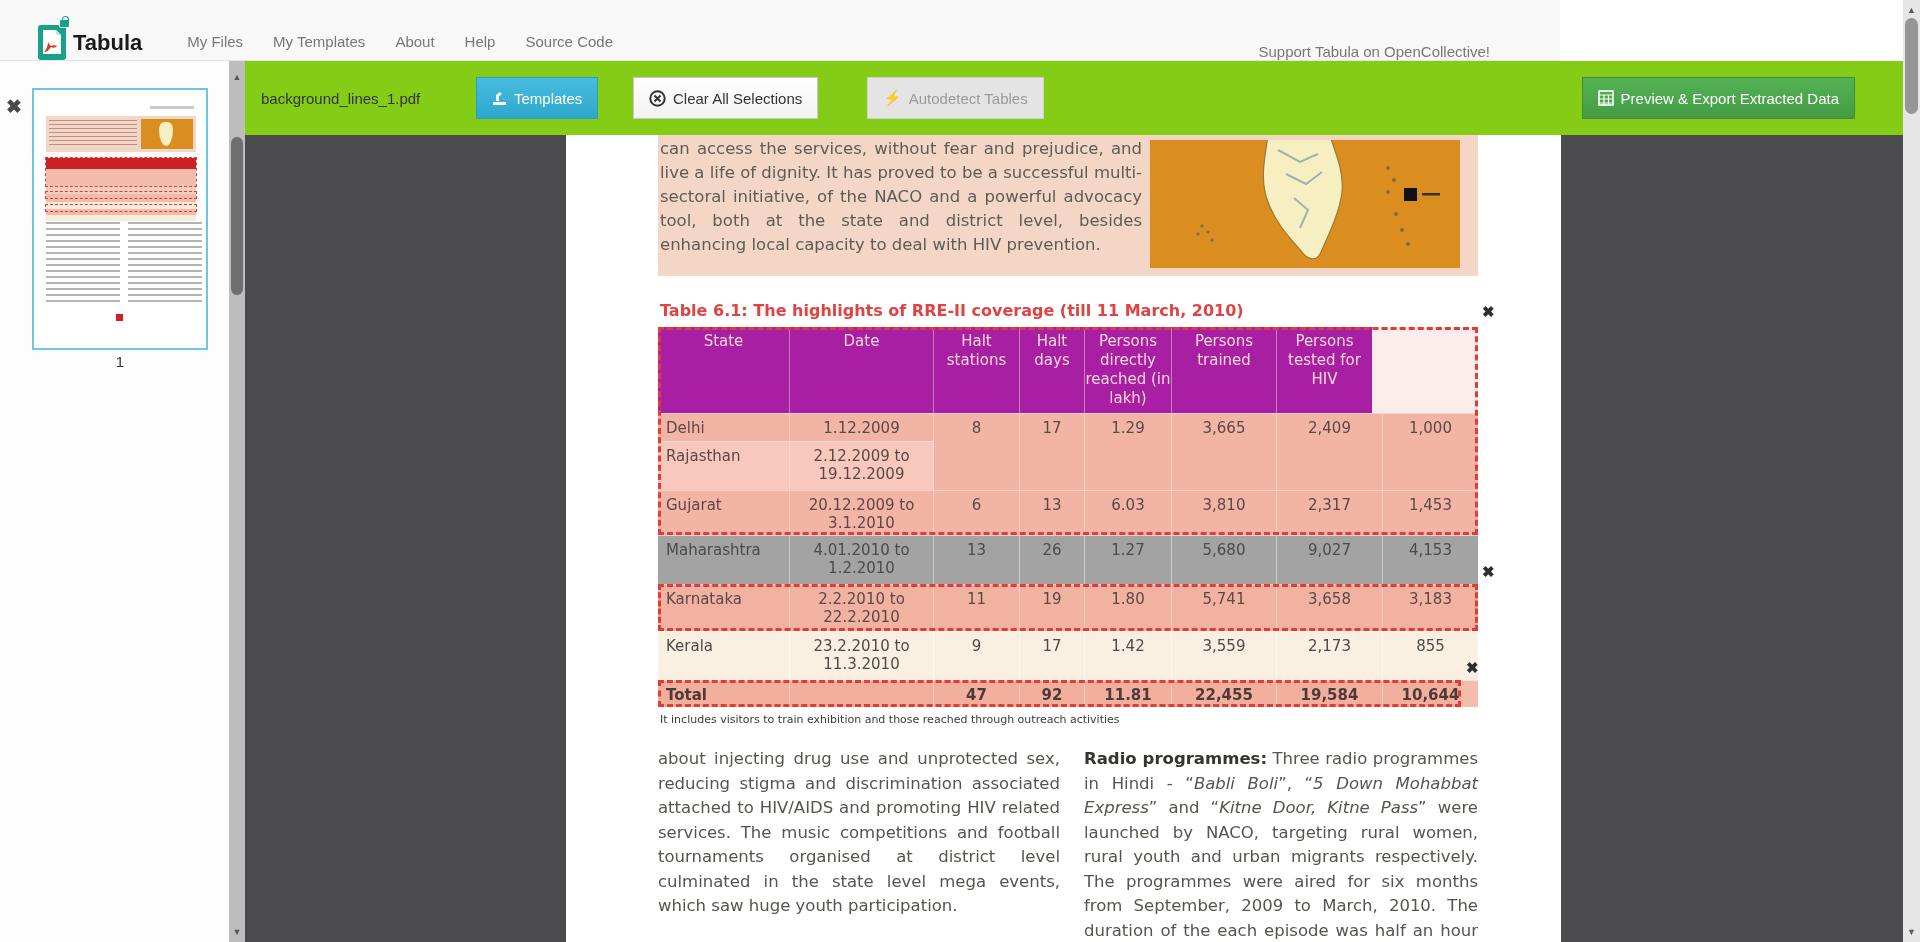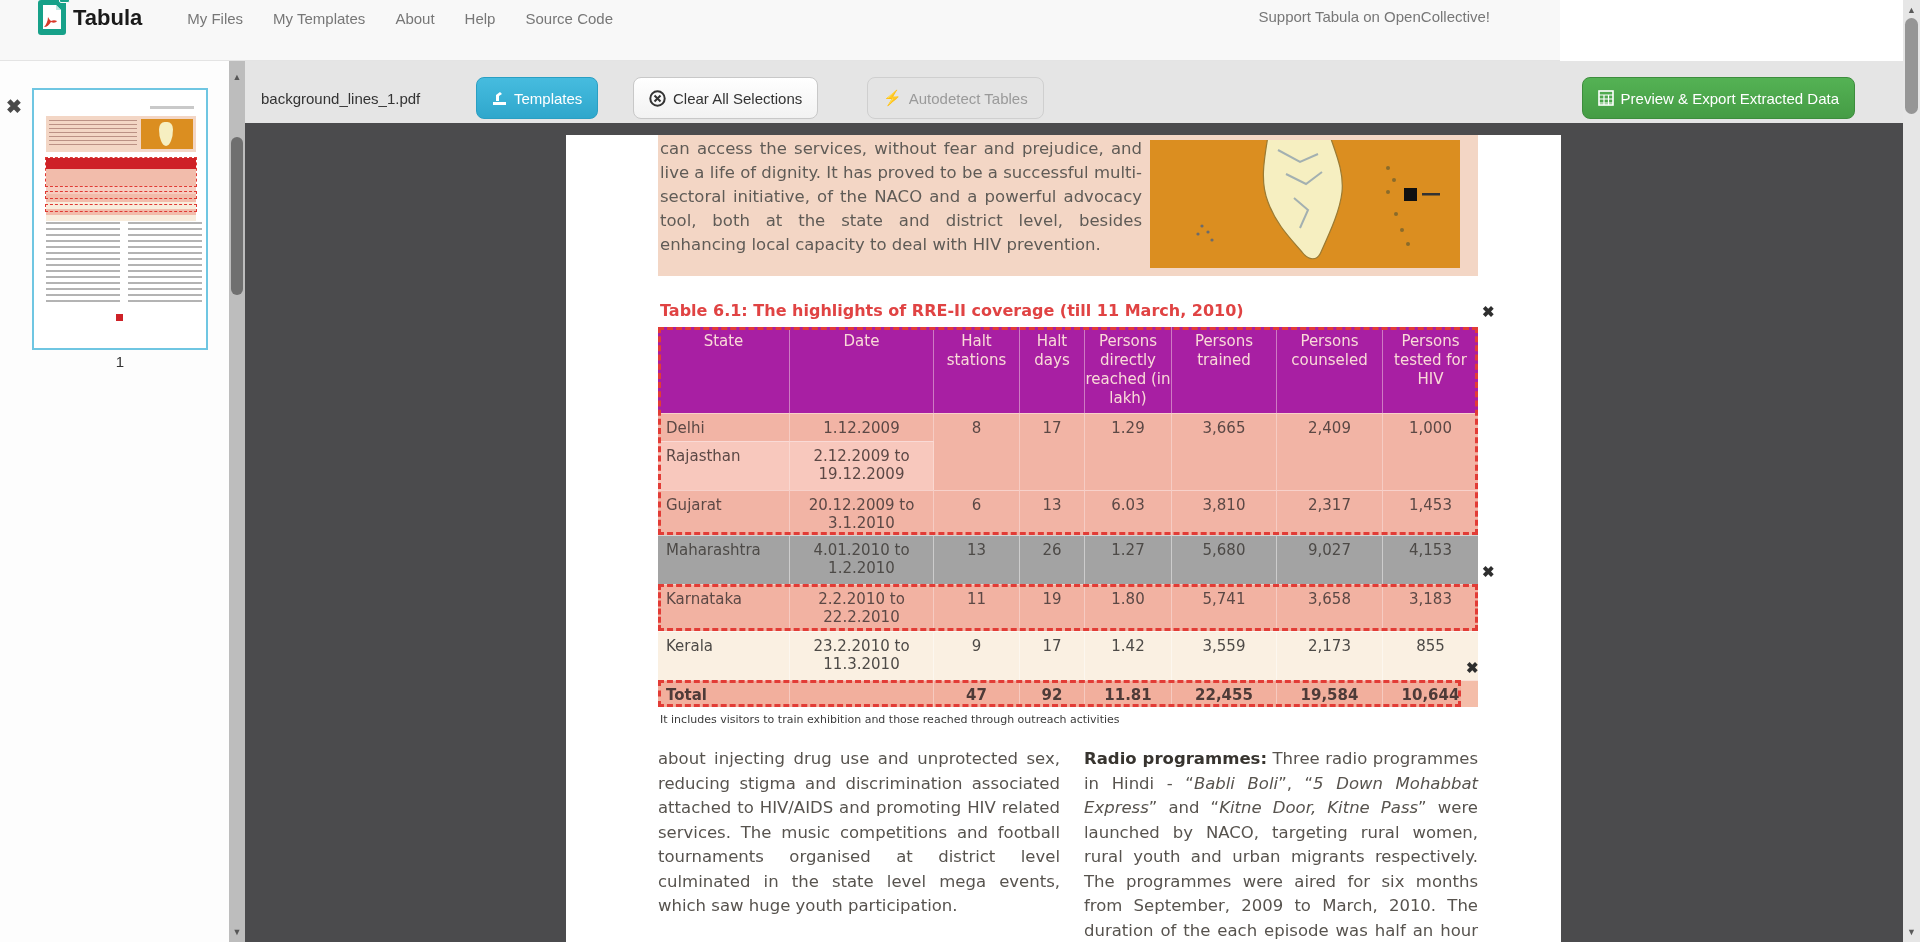--- a/index.html
+++ b/index.html
@@ -1,21 +1,21 @@
 <!DOCTYPE html>
 <html><head>
 <meta charset="utf-8">
 <style>
   * { margin:0; padding:0; box-sizing:border-box; }
   html,body { width:1920px; height:942px; overflow:hidden; background:#fff;
     font-family:"Liberation Sans", sans-serif; }
 
   
   .navbar { position:absolute; left:0; top:0; width:1560px; height:61px;
-    background:#f8f8f8; border-bottom:1px solid #e4e4e4; display:flex; align-items:flex-start; }
+    background:#f8f8f8; border-bottom:1px solid #e4e4e4; display:flex; align-items:flex-end; }
   .brand { display:flex; align-items:center; margin-left:38px; cursor:pointer; }
   .logo { position:relative; width:28px; height:35px; background:#17a189; border-radius:3px; }
   .logo svg { position:absolute; left:3px; top:4px; }
   .logo .lock { position:absolute; right:-4px; top:-6px; width:11px; height:9px; background:#17a189;
     border-radius:2px; border:1px solid #f8f8f8; }
   .logo .lock:before { content:""; position:absolute; left:2px; top:-4px; width:5px; height:5px;
     border:1.5px solid #17a189; border-bottom:none; border-radius:4px 4px 0 0; }
   .brand-name { font-size:22px; font-weight:bold; color:#1a1a1a; margin-left:7px; }
   .nav-links { display:flex; margin-left:30px; }
   .nav-links a { color:#777; font-size:15px; text-decoration:none; padding:10px 15px; cursor:pointer; }
@@ -47,25 +47,25 @@
   .page-num { position:absolute; left:32px; top:292px; width:176px; text-align:center;
     font-size:15px; color:#333; }
   .side-scroll { position:absolute; right:0; top:0; width:16px; height:100%; background:#bdbdbd; }
   .side-scroll .arr { position:absolute; left:0; width:16px; height:16px; color:#565656;
     font-size:9px; text-align:center; line-height:16px; cursor:pointer; }
   .side-scroll .thumb-bar { position:absolute; left:2px; top:76px; width:12px; height:158px;
     background:#6f6f6f; border-radius:6px; cursor:pointer; }
 
   
   .main { position:relative; flex:1; height:100%; background:#4b4b4d; overflow:hidden; }
-  .toolbar { position:absolute; left:0; top:0; right:0; height:62px; background:#e5e5e5; z-index:5; }
+  .toolbar { position:absolute; left:0; top:0; right:0; height:74px; background:#84cc16; z-index:5; }
   .filename { position:absolute; left:16px; top:0; height:74px; display:flex; align-items:center;
     font-size:15px; color:#333; }
   .btn { position:absolute; top:16px; height:42px; display:inline-flex; align-items:center;
-    padding:0 15px; border-radius:8px; font-size:15px; cursor:pointer; border:1px solid transparent; }
+    padding:0 15px; border-radius:0; font-size:15px; cursor:pointer; border:1px solid transparent; }
   .btn svg, .btn .bicon { margin-right:7px; }
   .btn-templates { left:231px; background:linear-gradient(#46bcdf,#2fa7cc); border-color:#2a9fc3; color:#fff; }
   .btn-clear { left:388px; background:linear-gradient(#ffffff,#f2f2f2); border-color:#c8c8c8; color:#333; }
   .btn-autodetect { left:622px; background:#e4e4e4; border-color:#cfcfcf; color:#9a9a9a; cursor:default; }
   .btn-export { right:48px; background:linear-gradient(#54b254,#459c45); border-color:#3d8d3d; color:#fff; }
   .bolt { font-size:15px; color:#9a9a9a; }
 
   .viewport { position:absolute; left:0; top:74px; right:0; bottom:0; overflow:hidden; }
   .pdf-page { position:absolute; left:321px; top:0; width:995px; height:807px; background:#fff; }
 
@@ -247,21 +247,20 @@
         <div class="ptitle">Table 6.1: The highlights of RRE-II coverage (till 11 March, 2010)</div>
 
         <div class="ptable">
           <div class="trow thead">
             <div class="th c0">State</div>
             <div class="th c1">Date</div>
             <div class="th c2">Halt stations</div>
             <div class="th c3">Halt days</div>
             <div class="th c4">Persons directly reached (in lakh)</div>
             <div class="th c5">Persons trained</div>
-            <div class="th c6">Persons counseled</div>
             <div class="th c7">Persons tested for HIV</div>
           </div>
           <div class="trow r0">
             <div class="td c0 left">Delhi</div>
             <div class="td c1">1.12.2009</div>
             <div class="td c2">8</div>
             <div class="td c3">17</div>
             <div class="td c4">1.29</div>
             <div class="td c5">3,665</div>
             <div class="td c6">2,409</div>

